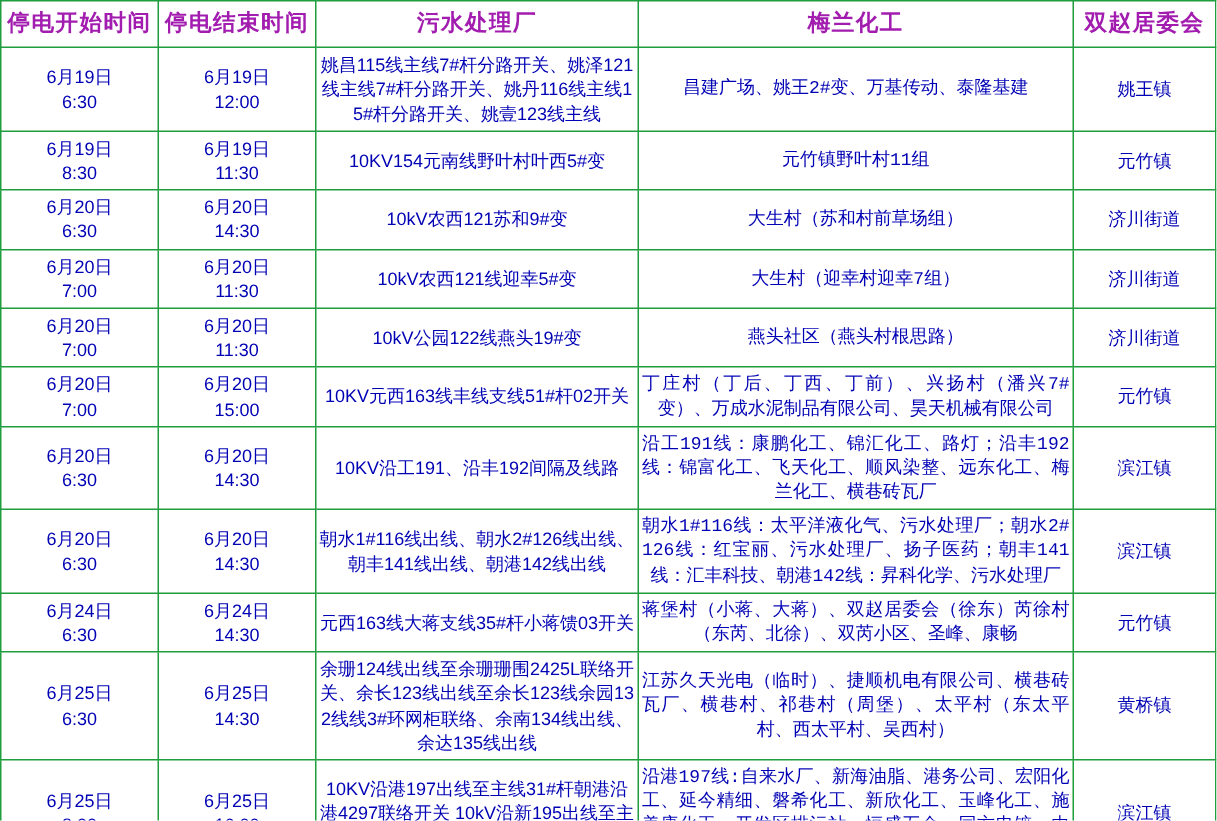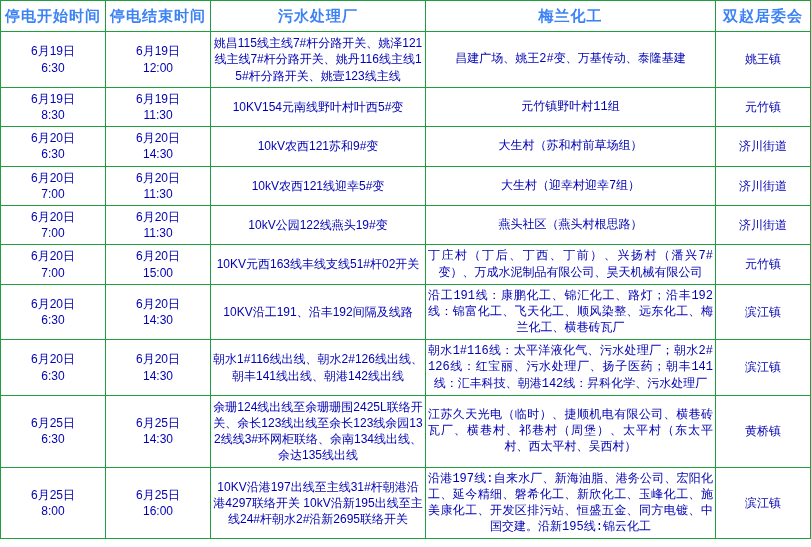--- a/index.html
+++ b/index.html
@@ -26,21 +26,21 @@
     vertical-align: middle;
     color: #0000b4;
     font-size: 12px;
     line-height: 1.35;
     padding: 3px 2px;
     word-break: break-all;
   }
   table.outage-table thead th {
     font-size: 15px;
     font-weight: bold;
-    color: #3b82f6;
+    color: #a21caf;
     padding: 5px 2px;
     letter-spacing: 1px;
   }
   .col-start { width: 105px; }
   .col-end { width: 105px; }
   .col-line { width: 215px; }
   .col-scope { width: 290px; }
   .col-town { width: 95px; }
 
   td.cell-time {
@@ -154,20 +154,29 @@
     <tr>
       <td class="cell-time">6月20日
 6:30</td>
       <td class="cell-time">6月20日
 14:30</td>
       <td class="cell-line">朝水1#116线出线、朝水2#126线出线、朝丰141线出线、朝港142线出线</td>
       <td class="cell-scope justify">朝水1#116线：太平洋液化气、污水处理厂；朝水2#126线：红宝丽、污水处理厂、扬子医药；朝丰141线：汇丰科技、朝港142线：昇科化学、污水处理厂</td>
       <td class="cell-town">滨江镇</td>
     </tr>
     <tr>
+      <td class="cell-time">6月24日
+6:30</td>
+      <td class="cell-time">6月24日
+14:30</td>
+      <td class="cell-line">元西163线大蒋支线35#杆小蒋馈03开关</td>
+      <td class="cell-scope justify">蒋堡村（小蒋、大蒋）、双赵居委会（徐东）芮徐村（东芮、北徐）、双芮小区、圣峰、康畅</td>
+      <td class="cell-town">元竹镇</td>
+    </tr>
+    <tr>
       <td class="cell-time">6月25日
 6:30</td>
       <td class="cell-time">6月25日
 14:30</td>
       <td class="cell-line">余珊124线出线至余珊珊围2425L联络开关、余长123线出线至余长123线余园132线线3#环网柜联络、余南134线出线、余达135线出线</td>
       <td class="cell-scope justify">江苏久天光电（临时）、捷顺机电有限公司、横巷砖瓦厂、横巷村、祁巷村（周堡）、太平村（东太平村、西太平村、吴西村）</td>
       <td class="cell-town">黄桥镇</td>
     </tr>
     <tr>
       <td class="cell-time">6月25日

